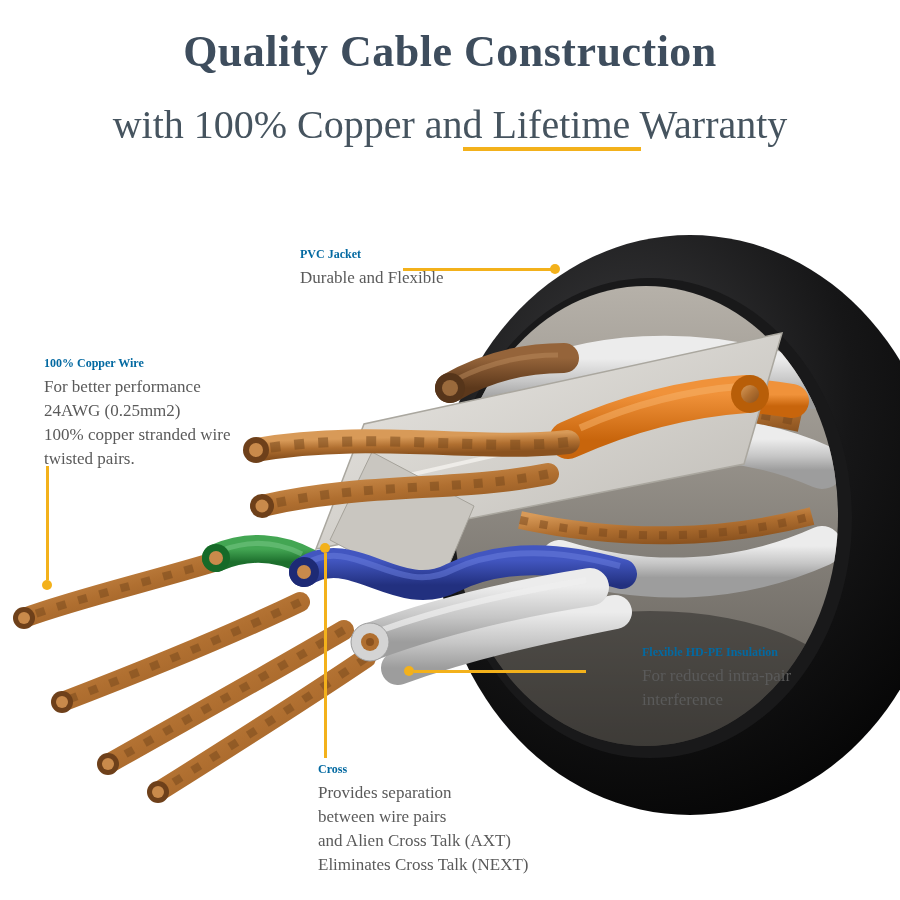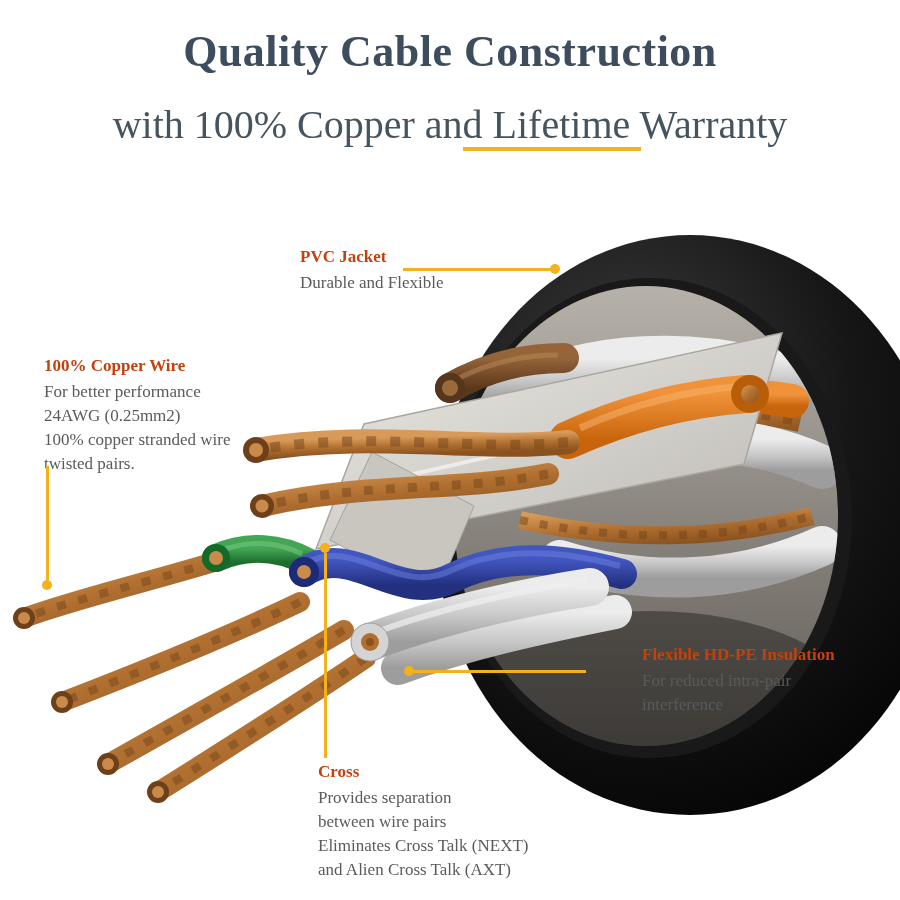--- a/index.html
+++ b/index.html
@@ -4,21 +4,21 @@
 <style>
   html,body{margin:0;padding:0;background:#fff;}
   .page{position:relative;width:900px;height:900px;background:#ffffff;overflow:hidden;
         font-family:Liberation Serif, serif;}
   .hero{position:absolute;top:26px;left:0;width:900px;text-align:center;color:#3e4d5d;}
   .hero h1{margin:0;font-size:44px;font-weight:700;letter-spacing:.5px;color:#3e4d5d;}
   .hero h2{margin:24px 0 0;font-size:40px;font-weight:300;color:#46545f;}
   .underline{position:absolute;left:463px;top:147px;width:178px;height:4px;background:#f3b11b;}
   .illus{position:absolute;left:0;top:0;width:900px;height:900px;}
   .callout{position:absolute;color:#3e4d5d;}
-  .co-title{font-size:17px;font-weight:700;color:#c2410c;margin-bottom:4px;}
+  .co-title{font-size:12px;font-weight:700;color:#0369a1;margin-bottom:4px;}
   .co-body{font-size:17px;color:#5a5a5a;line-height:1.42;}
   .lead-h{position:absolute;height:2.5px;background:#f3b11b;}
   .lead-v{position:absolute;width:2.5px;background:#f3b11b;}
   .dot{position:absolute;width:10px;height:10px;border-radius:50%;background:#f3b11b;}
 </style>
 </head>
 <body>
 
 <div class="page">
 
@@ -187,19 +187,19 @@
     <div class="co-title">Flexible HD-PE Insulation</div>
     <div class="co-body">For reduced intra-pair interference</div>
   </div>
   <div class="lead-h" style="left:414px;top:670px;width:172px;"></div>
   <div class="dot" style="left:404px;top:666px;"></div>
 
   <div class="callout" style="left:318px;top:762px;width:220px;">
     <div class="co-title">Cross</div>
     <div class="co-body">Provides separation</div>
     <div class="co-body">between wire pairs</div>
+    <div class="co-body">and Alien Cross Talk (AXT)</div>
     <div class="co-body">Eliminates Cross Talk (NEXT)</div>
-    <div class="co-body">and Alien Cross Talk (AXT)</div>
   </div>
   <div class="lead-v" style="left:324px;top:553px;height:205px;"></div>
   <div class="dot" style="left:320px;top:543px;"></div>
 
 </div>
 
 </body></html>

